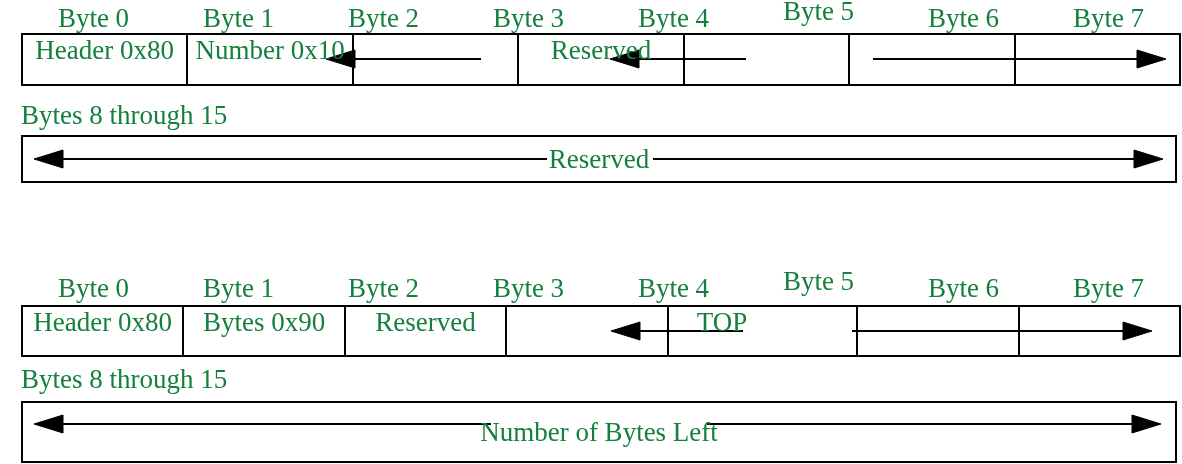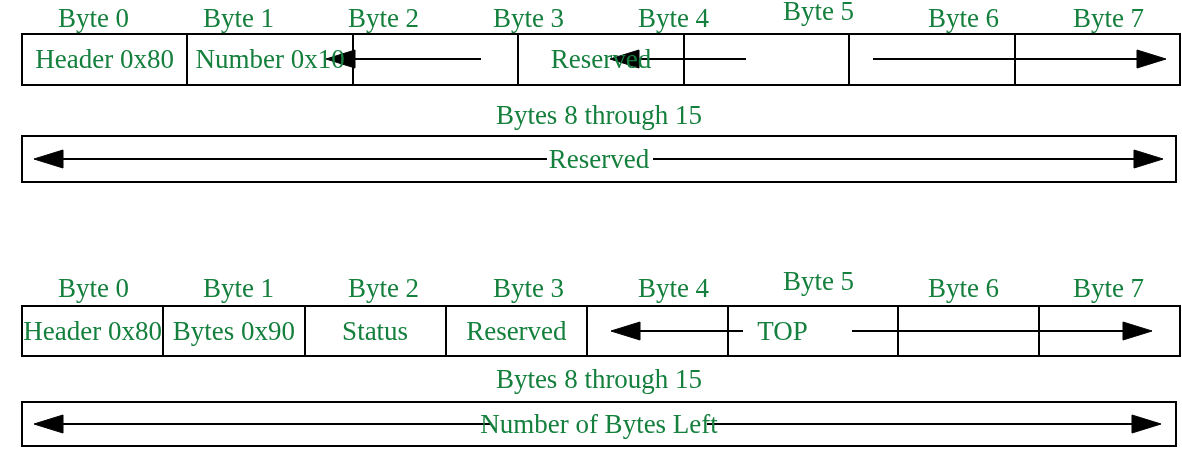--- a/index.html
+++ b/index.html
@@ -30,21 +30,21 @@
   .bbox {
     position: absolute;
     left: 12px;
     width: 1160px;
     border: 2px solid #000;
     display: flex;
   }
   .bbox .cell {
     flex: 1;
     display: flex;
-    align-items: center;
+    align-items: flex-start;
     justify-content: center;
     border-right: 2px solid #000;
     position: relative;
     z-index: 1;
     white-space: nowrap;
   }
   .bbox .cell.no-r { border-right: none; }
   .bbox .cell.left-pad { justify-content: flex-start; padding-left: 28px; }
   .span-box {
     position: absolute;
@@ -53,21 +53,21 @@
     border: 2px solid #000;
     display: flex;
     align-items: center;
     justify-content: center;
   }
   .span-box .lbl { position: relative; z-index: 1; background: transparent; white-space: nowrap; }
   .center-label {
     position: absolute;
     left: 12px;
     width: 1156px;
-    text-align: center;
+    text-align: left;
     line-height: 26px;
     white-space: nowrap;
   }
   svg.arrows {
     position: absolute;
     left: 0;
     top: 0;
     pointer-events: none;
     z-index: 0;
   }
@@ -148,23 +148,20 @@
   </div>
 
   <div class="bbox" style="top:305px;height:52px">
     <div class="cell">
         <span>Header 0x80</span>
       </div>
     <div class="cell">
         <span>Bytes 0x90</span>
       </div>
     <div class="cell">
-        <span>Status</span>
-      </div>
-    <div class="cell">
         <span>Reserved</span>
       </div>
     <div class="cell"></div>
     <div class="cell left-pad">
         <span>TOP</span>
       </div>
     <div class="cell"></div>
     <div class="cell no-r"></div>
     <svg class="arrows" width="1156" height="48" viewBox="0 0 1156 48">
       <g>
@@ -173,21 +170,21 @@
       </g>
       <g>
         <line x1="829" y1="24" x2="1100" y2="24"></line>
         <polygon points="1129,24 1100,15 1100,33"></polygon>
       </g>
     </svg>
   </div>
 
   <div class="center-label" style="top:366px">Bytes 8 through 15</div>
 
-  <div class="span-box" style="top:401px;height:46px">
+  <div class="span-box" style="top:401px;height:62px">
     <span class="lbl">Number of Bytes Left</span>
     <svg class="arrows" width="1152" height="42" viewBox="0 0 1152 42">
       <g>
         <line x1="40" y1="21" x2="468" y2="21"></line>
         <polygon points="11,21 40,12 40,30"></polygon>
       </g>
       <g>
         <line x1="684" y1="21" x2="1109" y2="21"></line>
         <polygon points="1138,21 1109,12 1109,30"></polygon>
       </g>

